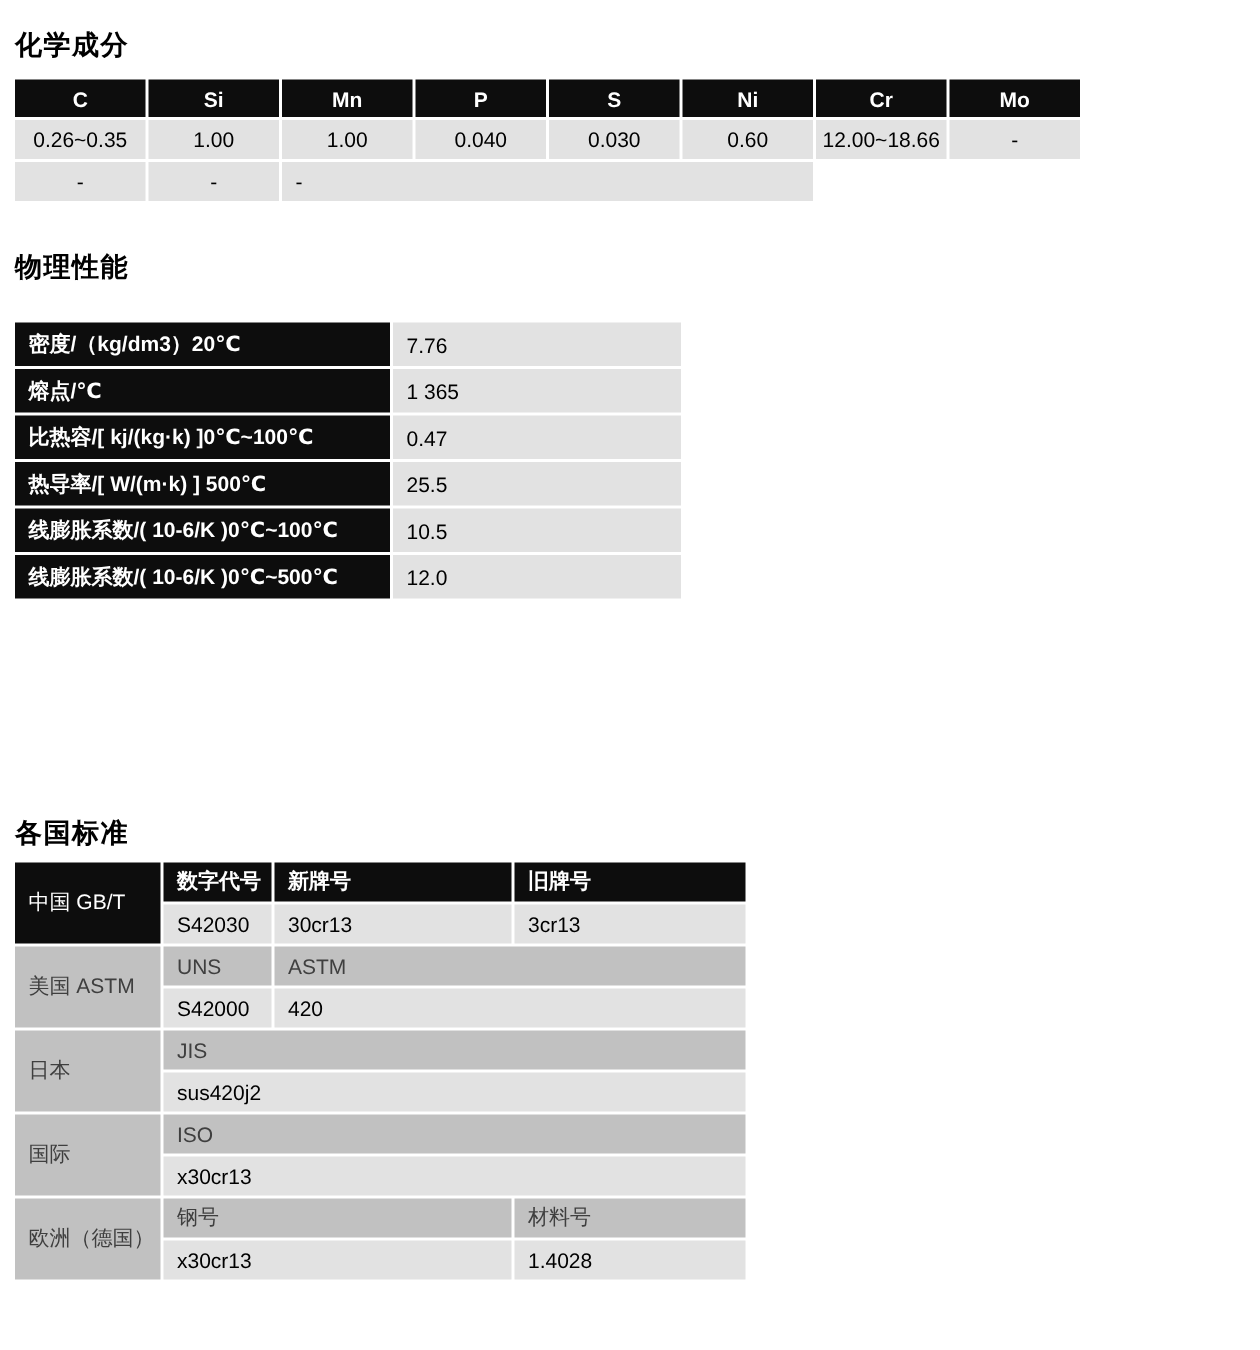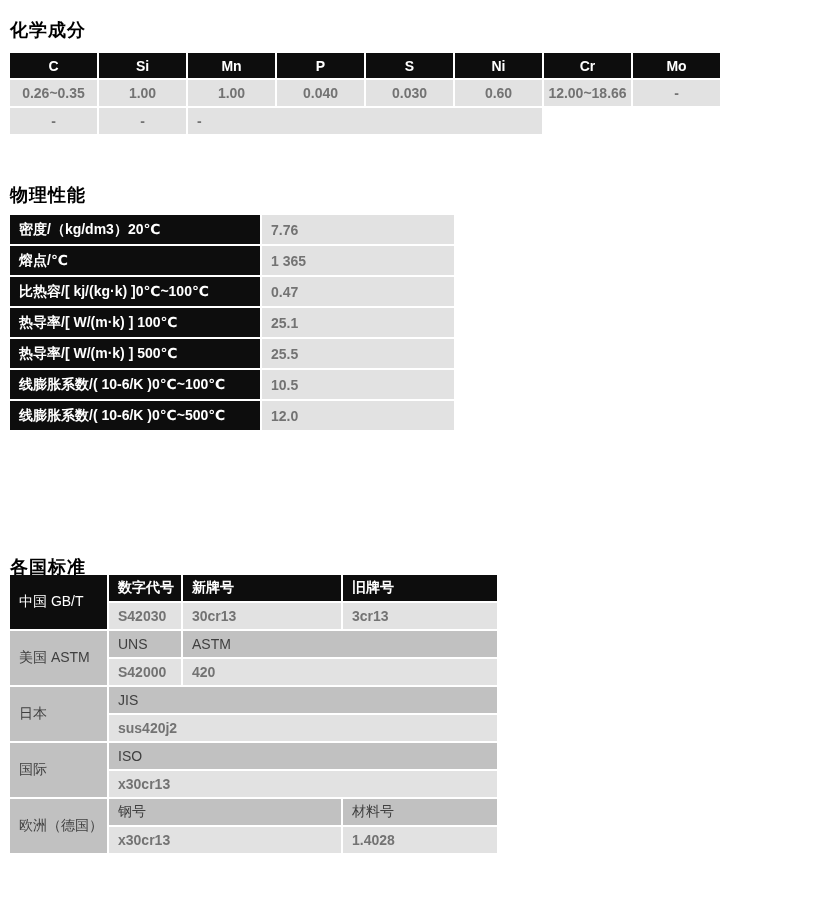--- a/index.html
+++ b/index.html
@@ -18,39 +18,39 @@
   .section-title {
     position: absolute;
     left: 10px;
     margin: 0;
     font-size: 18px;
     font-weight: bold;
     color: #000000;
     letter-spacing: 1px;
   }
   #title-chemical  { top: 18px; }
-  #title-physical  { top: 183px; }
-  #title-standards { top: 555px; }
+  #title-physical  { top: 166px; }
+  #title-standards { top: 543px; }
 
   table {
     position: absolute;
     border-collapse: separate;
     border-spacing: 2px;
     table-layout: fixed;
   }
   td, th {
     overflow: hidden;
     white-space: nowrap;
     vertical-align: middle;
     font-size: 14px;
     padding: 0;
   }
   
   .blk { background: #0d0d0d; color: #ffffff; }
-  .lt  { background: #e2e2e2; color: #737373; font-weight: bold; }
+  .lt  { background: #e2e2e2; color: #000000; }
   .md  { background: #c1c1c1; color: #3f3f3f; }
   .bold { font-weight: bold; }
   .ctr { text-align: center; }
   .lft { text-align: left; padding-left: 9px; padding-right: 4px; }
 
   
   #chem-table { left: 8px; top: 51px; }
   #chem-table col { width: 87px; }
   #chem-table .r-head td { height: 25px; }
   #chem-table .r-val  td { height: 26px; }
@@ -132,24 +132,20 @@
     </tr>
     <tr>
       <td class="blk bold lft">熔点/℃</td>
       <td class="lt lft">1 365</td>
     </tr>
     <tr>
       <td class="blk bold lft">比热容/[ kj/(kg·k) ]0℃~100℃</td>
       <td class="lt lft">0.47</td>
     </tr>
     <tr>
-      <td class="blk bold lft">热导率/[ W/(m·k) ] 100℃</td>
-      <td class="lt lft">25.1</td>
-    </tr>
-    <tr>
       <td class="blk bold lft">热导率/[ W/(m·k) ] 500℃</td>
       <td class="lt lft">25.5</td>
     </tr>
     <tr>
       <td class="blk bold lft">线膨胀系数/( 10-6/K )0℃~100℃</td>
       <td class="lt lft">10.5</td>
     </tr>
     <tr>
       <td class="blk bold lft">线膨胀系数/( 10-6/K )0℃~500℃</td>
       <td class="lt lft">12.0</td>

